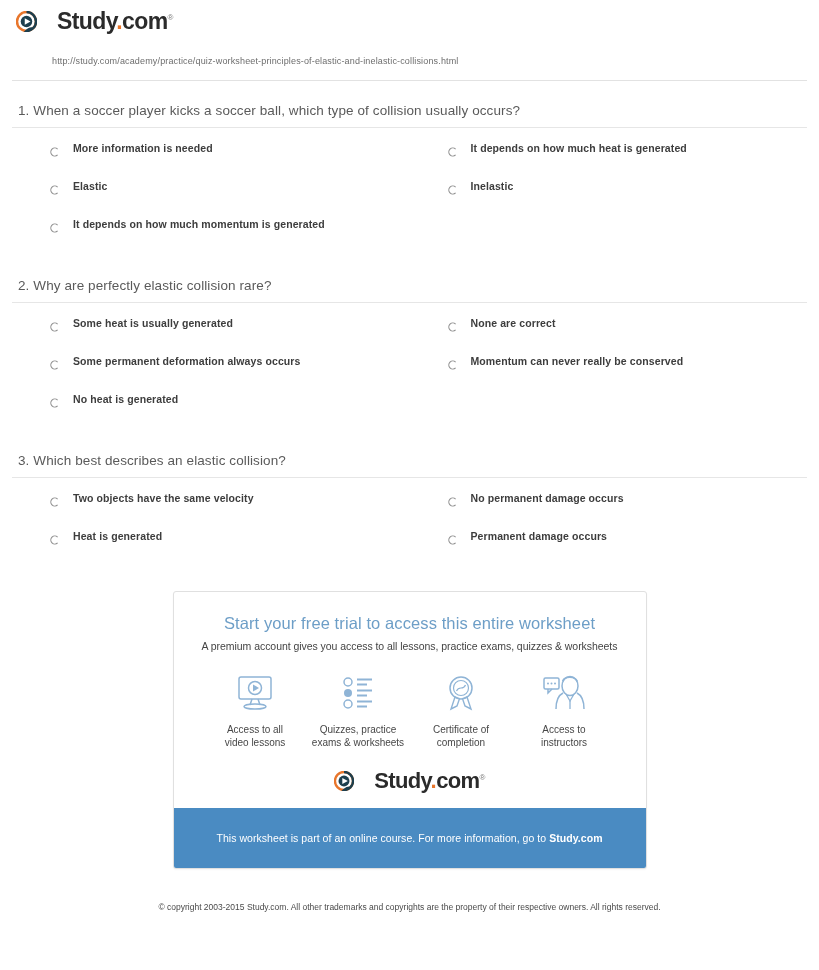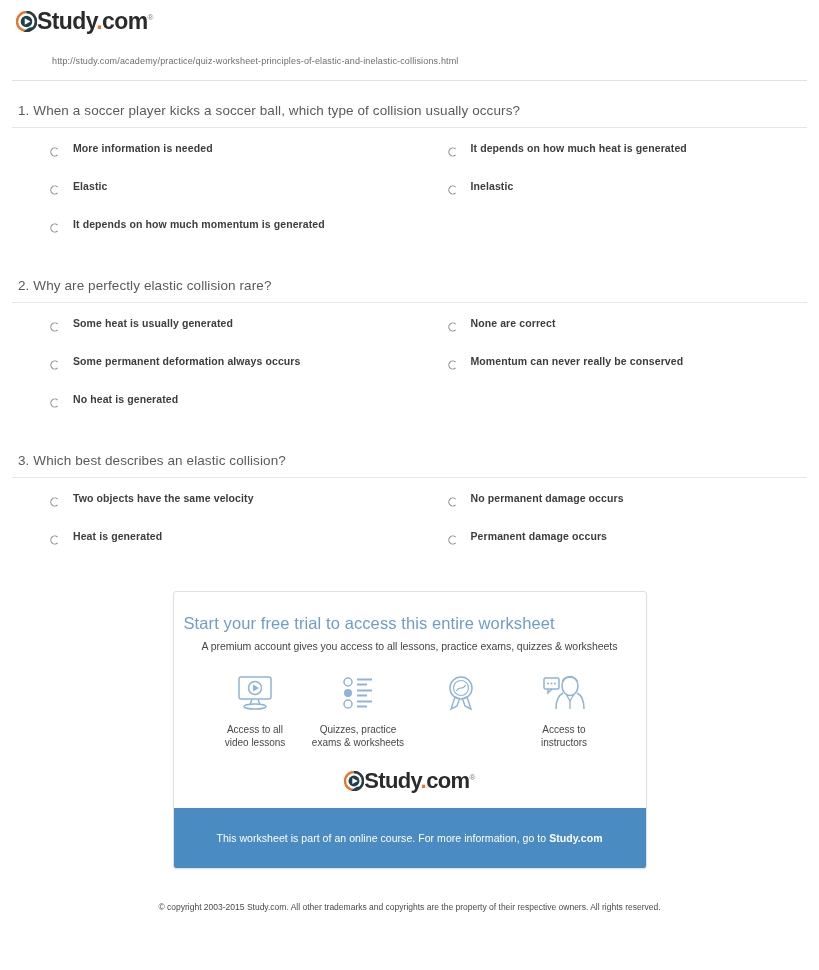--- a/index.html
+++ b/index.html
@@ -23,21 +23,21 @@
     padding: 0 10px;
   }
   .brand-header {
     padding: 10px 0 0 6px;
     height: 40px;
     box-sizing: border-box;
   }
   .logo {
     display: inline-flex;
     align-items: center;
-    gap: 0;
+    gap: 20px;
   }
   .logo-mark {
     width: 21px;
     height: 21px;
     position: relative;
     flex: 0 0 auto;
   }
   .logo-text {
     font-size: 23px;
     font-weight: bold;
@@ -132,21 +132,21 @@
   .promo-card {
     width: 474px;
     border: 1px solid #e0e0e0;
     border-radius: 3px;
     background: #ffffff;
     box-sizing: border-box;
     box-shadow: 0 1px 2px rgba(0,0,0,0.04);
     overflow: hidden;
   }
   .promo-headline {
-    text-align: left;
+    text-align: center;
     font-size: 16.5px;
     color: #6d9ec7;
     padding: 22px 10px 0 10px;
     font-weight: normal;
     letter-spacing: 0.1px;
   }
   .promo-sub {
     text-align: center;
     font-size: 10.5px;
     color: #444;
@@ -403,20 +403,24 @@
 
         <div class="feature">
           <div class="feature-icon">
             <svg width="40" height="38" viewBox="0 0 40 38">
               <circle cx="20" cy="14" r="11" fill="none" stroke="#8fb4d6" stroke-width="1.5"></circle>
               <circle cx="20" cy="14" r="7.5" fill="none" stroke="#8fb4d6" stroke-width="1.2"></circle>
               <path d="M15.5 17 C18 11, 22 17, 24.5 11" fill="none" stroke="#8fb4d6" stroke-width="1.2"></path>
               <path d="M14 23 L10 35 L16 32 L18.5 24.6 Z" fill="none" stroke="#8fb4d6" stroke-width="1.4"></path>
               <path d="M26 23 L30 35 L24 32 L21.5 24.6 Z" fill="none" stroke="#8fb4d6" stroke-width="1.4"></path>
             </svg>
+          </div>
+          <div class="feature-label">
+            <span>Certificate of</span><br>
+            <span>completion</span>
           </div>
         </div>
 
         <div class="feature">
           <div class="feature-icon">
             <svg width="44" height="38" viewBox="0 0 44 38">
               <rect x="2" y="4" width="15" height="11" rx="1.5" fill="none" stroke="#8fb4d6" stroke-width="1.5"></rect>
               <path d="M6 15 L6 19 L10 15" fill="none" stroke="#8fb4d6" stroke-width="1.5"></path>
               <circle cx="6" cy="9.5" r="1" fill="#8fb4d6"></circle>
               <circle cx="9.5" cy="9.5" r="1" fill="#8fb4d6"></circle>

